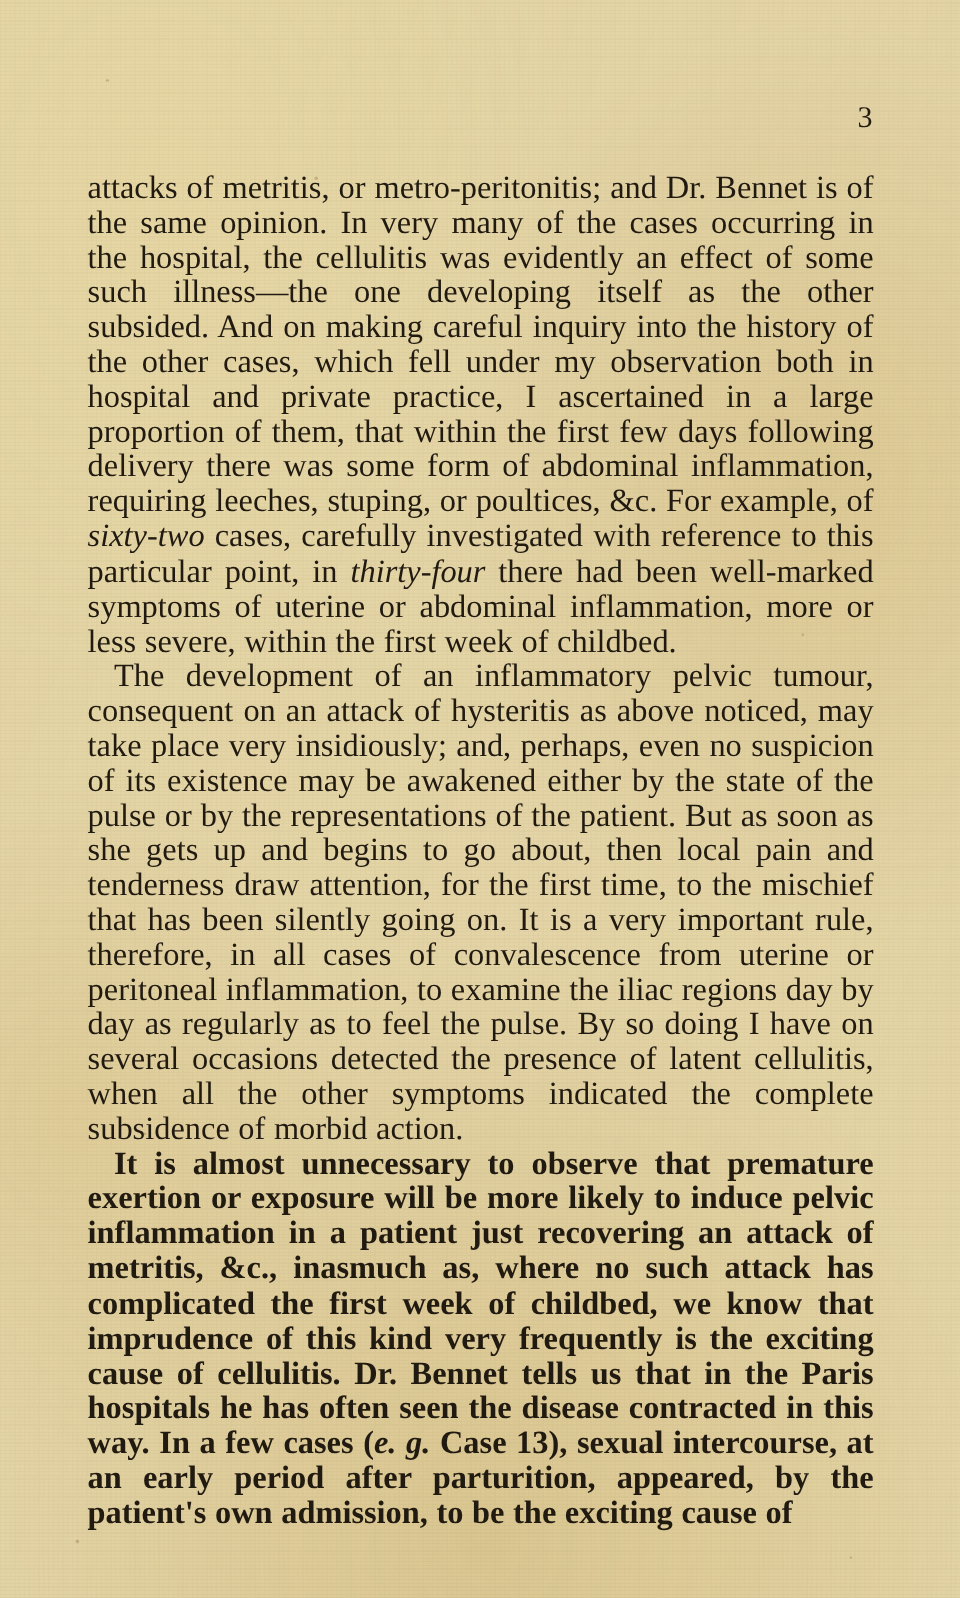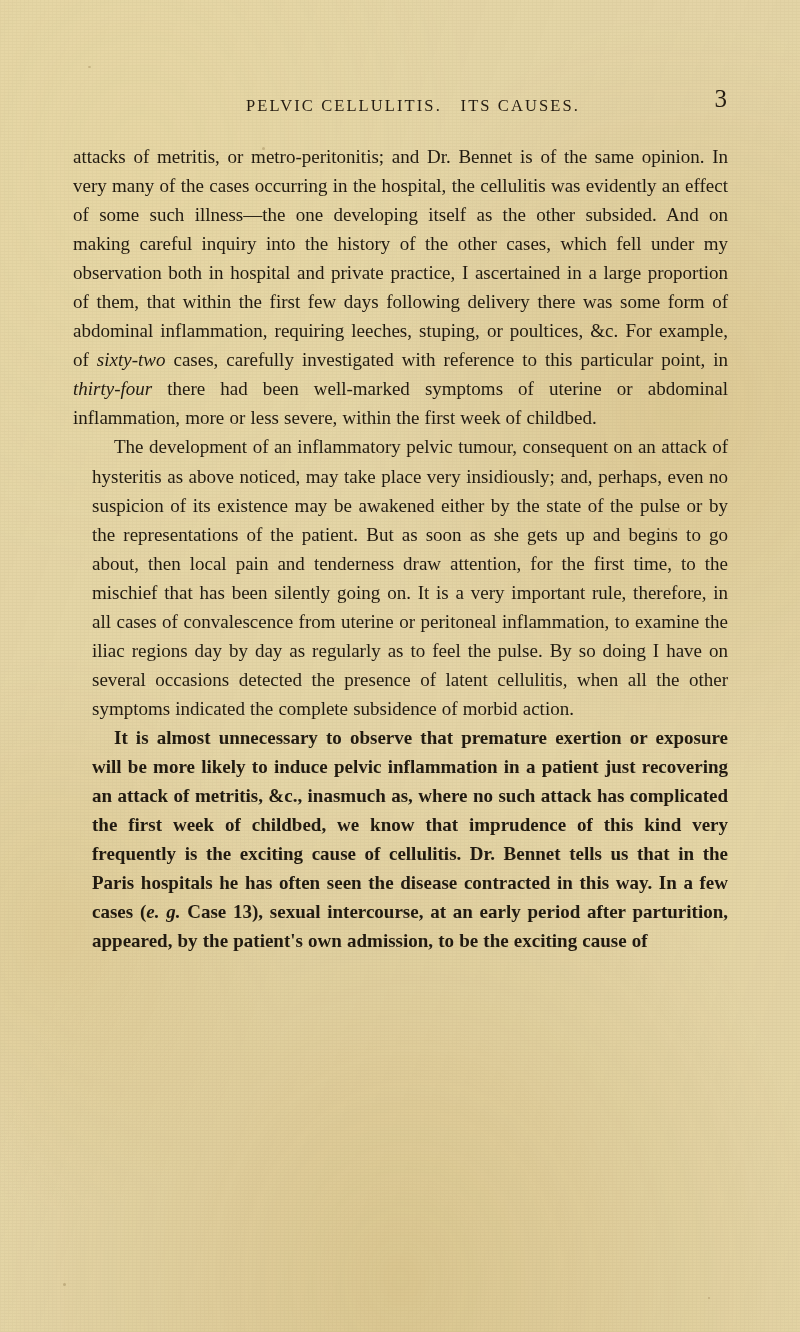--- a/index.html
+++ b/index.html
@@ -78,31 +78,30 @@
 
   
   .textblock {
     position: absolute;
     left: 73px;
     top: 142px;
     width: 655px;
   }
   p.para {
     margin: 0;
-    font-size: 19px;
+    font-size: 27px;
     line-height: 29.05px;
     text-align: justify;
     text-justify: inter-word;
     color: #211a10;
     -webkit-font-smoothing: none;
     word-spacing: 0.4px;
   }
   p.para.indent {
     text-indent: 22px;
-    margin-left: 19px;
   }
   p.para:last-of-type {
     text-align: justify;
     font-weight: bold;
   }
   em {
     font-style: italic;
   }
 
   .signature {
@@ -144,21 +143,20 @@
 <div class="speck" style="left:262px; top:147px; width:3px; height:3px;"></div>
 <div class="speck" style="left:463px; top:188px; width:2px; height:2px;"></div>
 <div class="speck" style="left:668px; top:528px; width:2px; height:2px;"></div>
 <div class="speck" style="left:119px; top:944px; width:3px; height:2px;"></div>
 <div class="speck" style="left:63px;  top:1283px; width:3px; height:3px;"></div>
 <div class="speck" style="left:708px; top:1297px; width:2px; height:2px;"></div>
 
 <div class="page">
 
   <div class="running-head">
-    <div class="head-title">PELVIC CELLULITIS.   ITS CAUSES.</div>
     <div class="folio">3</div>
   </div>
 
   <div class="textblock">
       <p class="para"><span>attacks of metritis, or metro-peritonitis; and Dr. Bennet is of the same opinion. In very many of the cases occurring in the hospital, the cellulitis was evidently an effect of some such illness—the one developing itself as the other subsided. And on making careful inquiry into the history of the other cases, which fell under my observation both in hospital and private practice, I ascertained in a large proportion of them, that within the first few days following delivery there was some form of abdominal inflammation, requiring leeches, stuping, or poultices, &amp;c. For example, of </span><em>sixty-two</em><span> cases, carefully investigated with reference to this particular point, in </span><em>thirty-four</em><span> there had been well-marked symptoms of uterine or abdominal inflammation, more or less severe, within the first week of childbed.</span></p>
       <p class="para indent"><span>The development of an inflammatory pelvic tumour, consequent on an attack of hysteritis as above noticed, may take place very insidiously; and, perhaps, even no suspicion of its existence may be awakened either by the state of the pulse or by the representations of the patient. But as soon as she gets up and begins to go about, then local pain and tenderness draw attention, for the first time, to the mischief that has been silently going on. It is a very important rule, therefore, in all cases of convalescence from uterine or peritoneal inflammation, to examine the iliac regions day by day as regularly as to feel the pulse. By so doing I have on several occasions detected the presence of latent cellulitis, when all the other symptoms indicated the complete subsidence of morbid action.</span></p>
       <p class="para indent"><span>It is almost unnecessary to observe that premature exertion or exposure will be more likely to induce pelvic inflammation in a patient just recovering an attack of metritis, &amp;c., inasmuch as, where no such attack has complicated the first week of childbed, we know that imprudence of this kind very frequently is the exciting cause of cellulitis. Dr. Bennet tells us that in the Paris hospitals he has often seen the disease contracted in this way. In a few cases (</span><em>e. g.</em><span> Case 13), sexual intercourse, at an early period after parturition, appeared, by the patient's own admission, to be the exciting cause of</span></p>
     </div>
 
 

